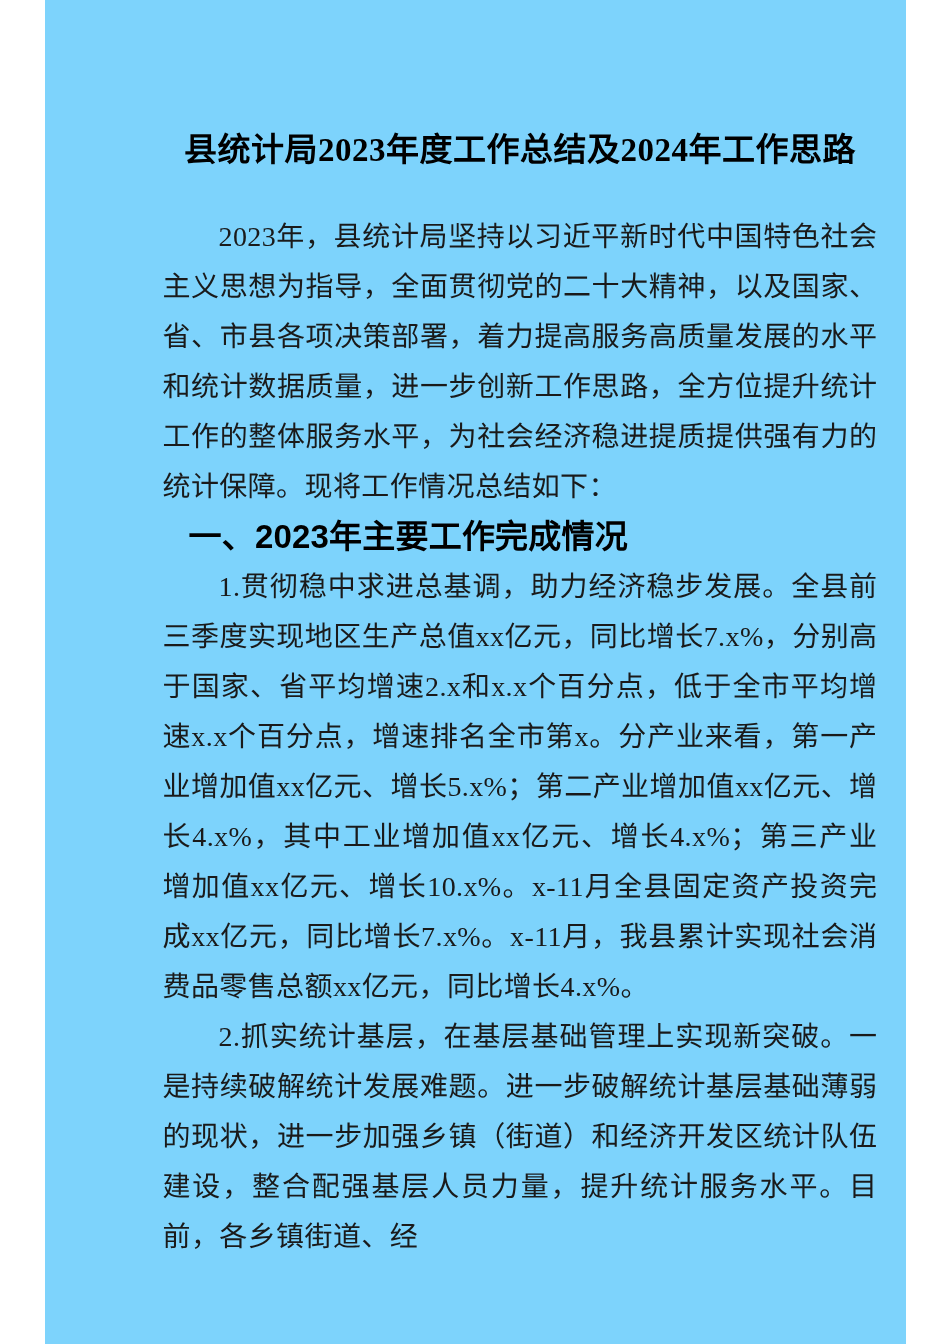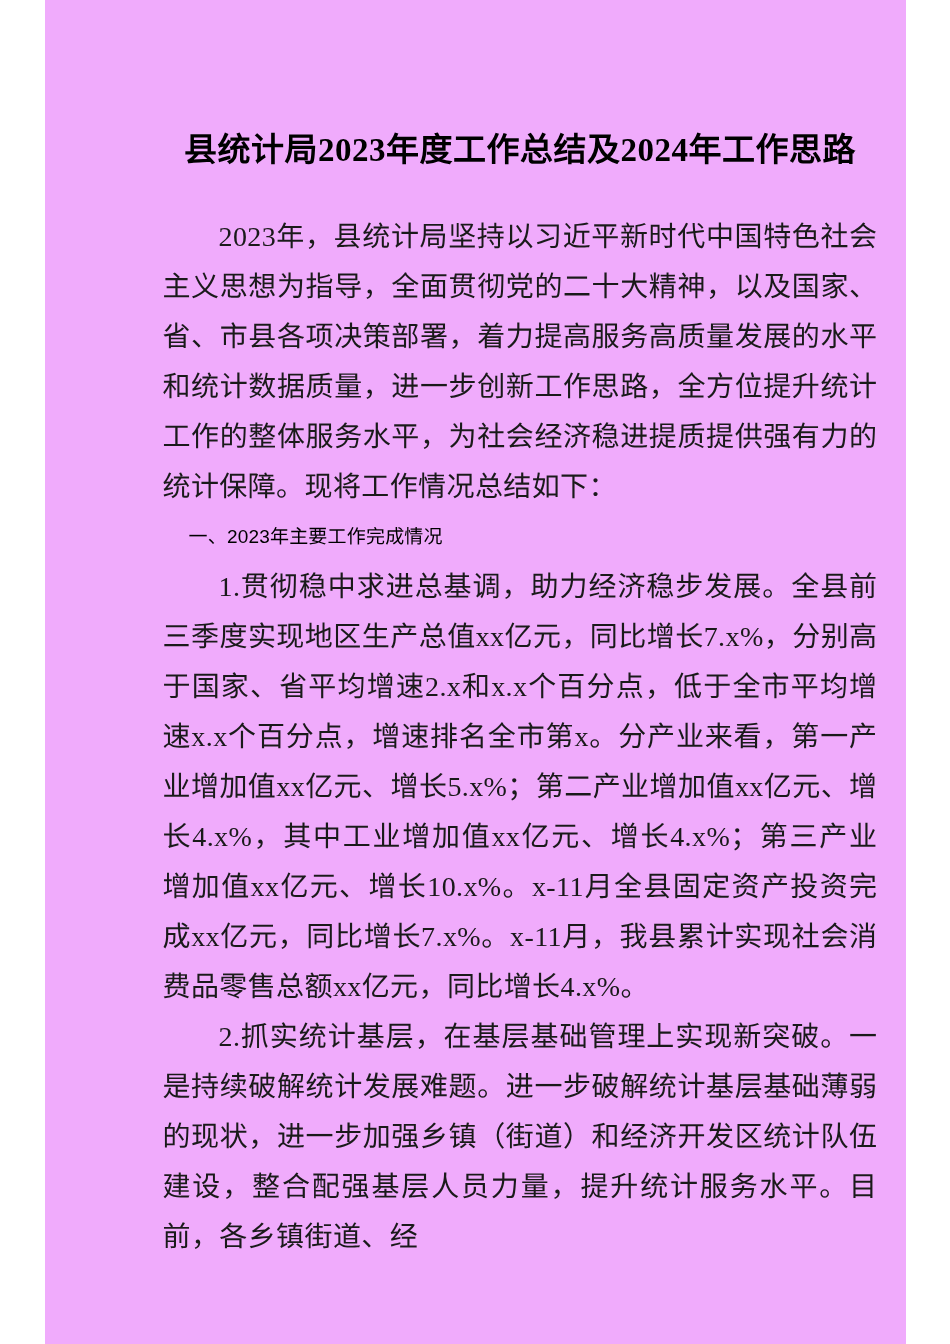--- a/index.html
+++ b/index.html
@@ -7,21 +7,21 @@
     margin: 0;
     padding: 0;
     background: #ffffff;
   }
 
   .page {
     position: relative;
     width: 861px;
     height: 1344px;
     margin: 0 auto;
-    background: #f0abfc;
+    background: #7dd3fc;
     overflow: hidden;
     box-sizing: border-box;
   }
 
   .page-body {
     position: absolute;
     left: 118px;
     top: 0;
     width: 715px;
   }
@@ -37,22 +37,22 @@
     color: #000000;
     text-align: center;
     letter-spacing: 0.5px;
     text-align-last: center;
   }
 
   
   .section-heading {
     margin: 0;
     font-family: "Liberation Sans", "DejaVu Sans", sans-serif;
-    font-weight: 400;
-    font-size: 19px;
+    font-weight: 700;
+    font-size: 33px;
     line-height: 50px;
     color: #000000;
     text-indent: 26px;
     letter-spacing: 0.2px;
   }
 
   
   .body-para {
     margin: 0;
     font-family: "Liberation Serif", "DejaVu Serif", serif;

